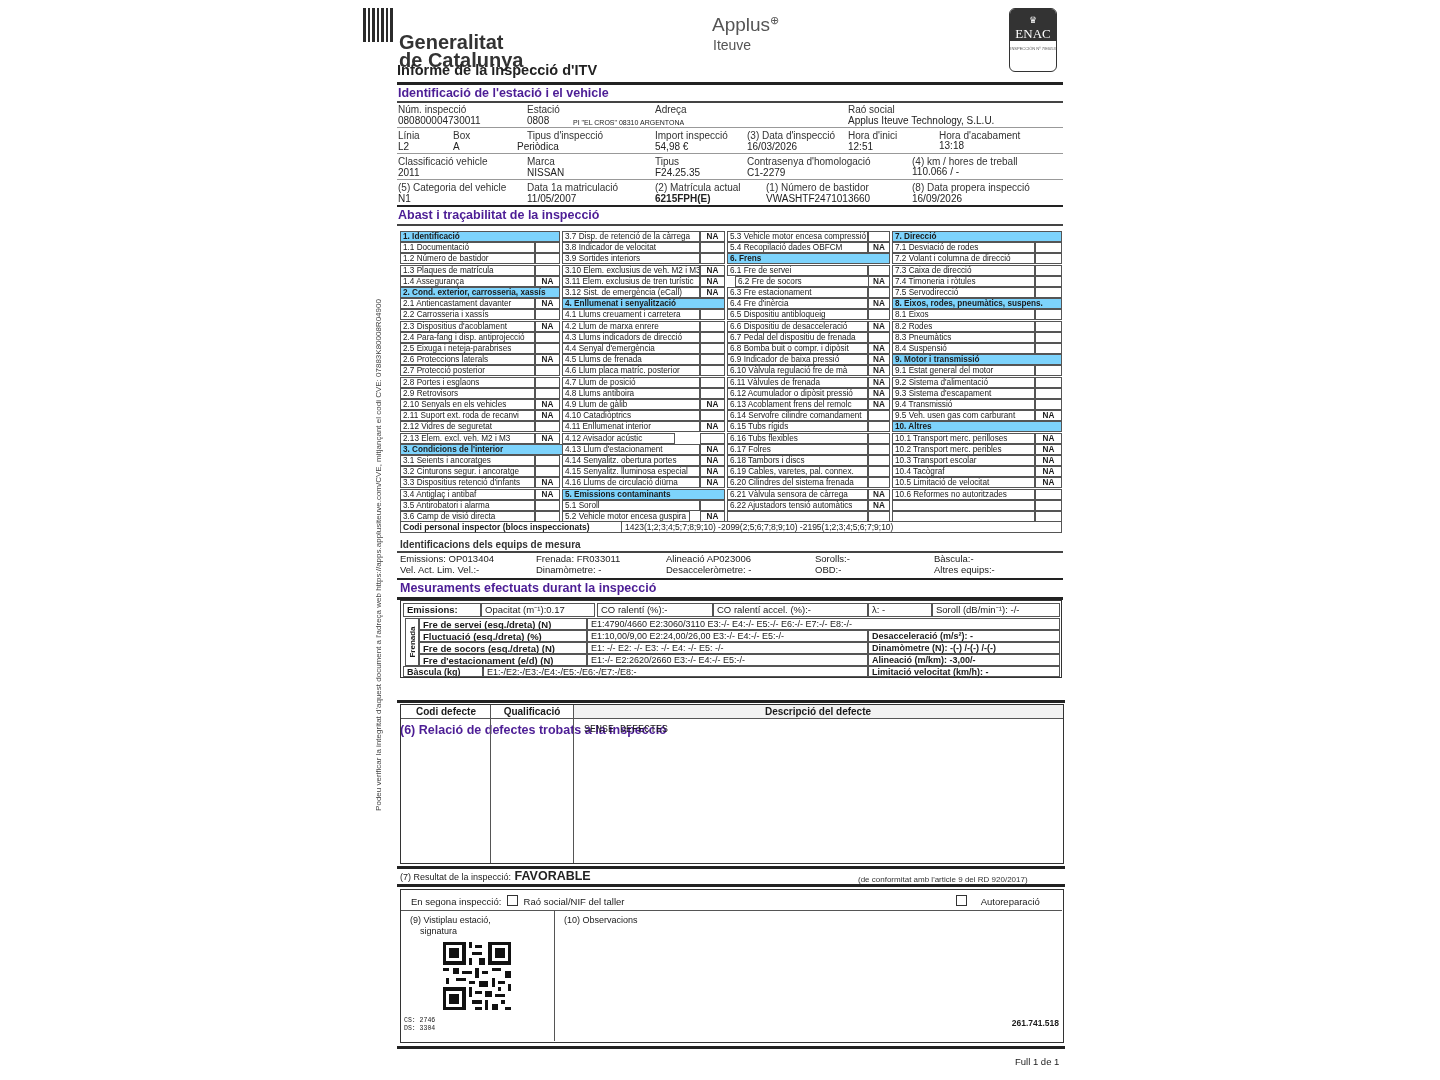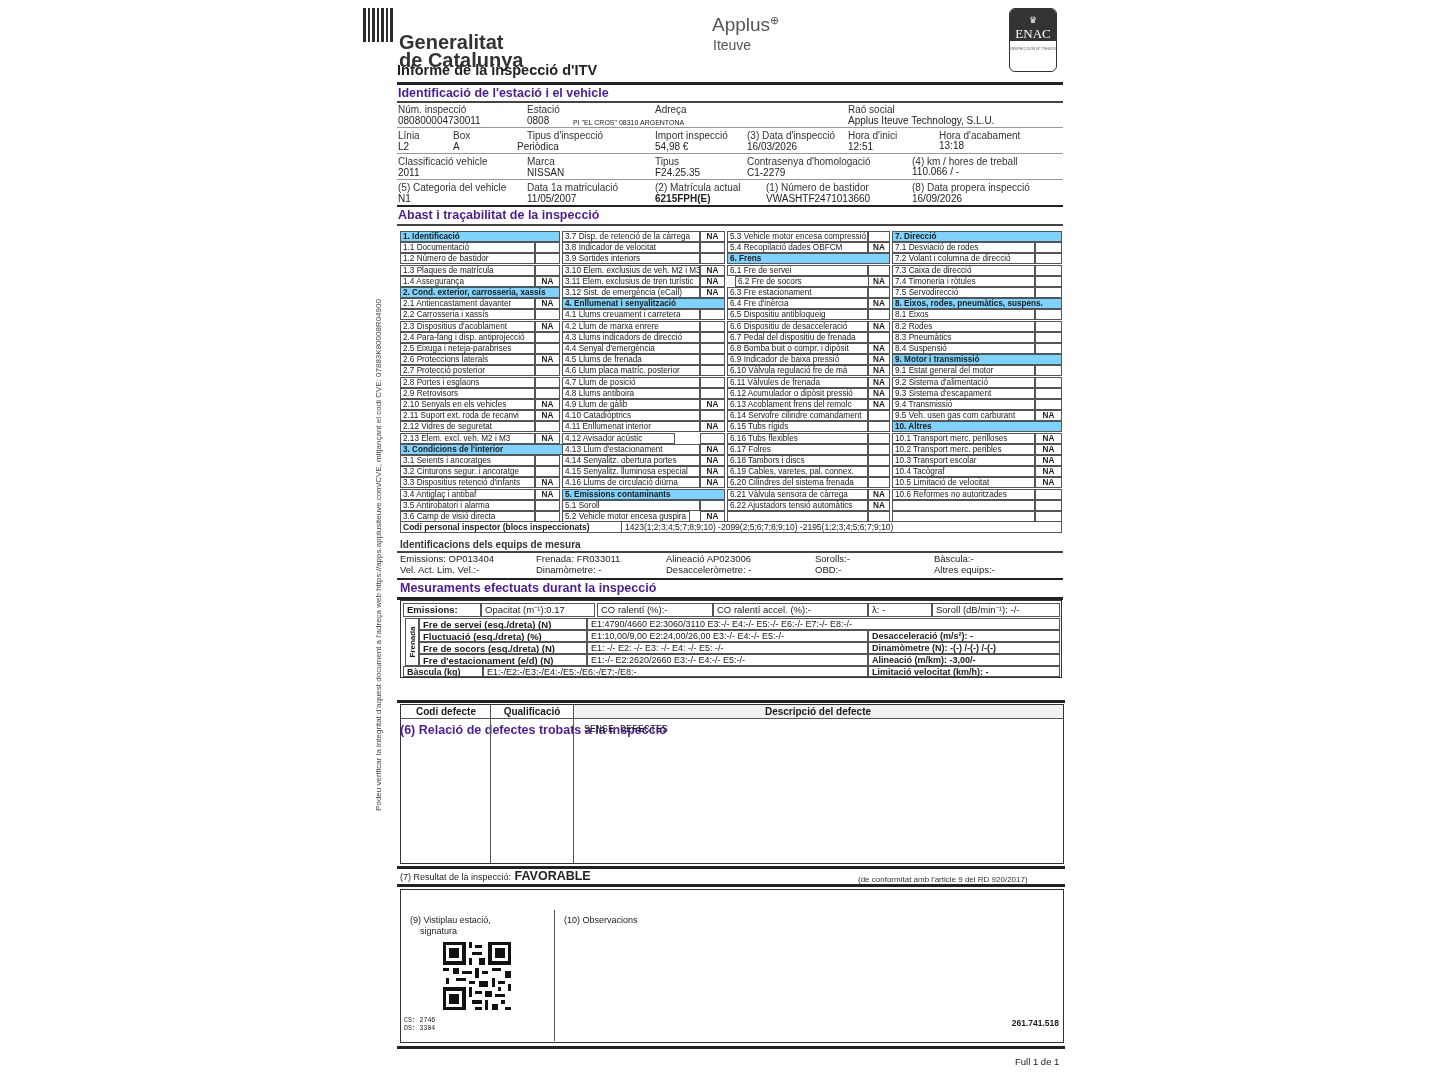--- a/index.html
+++ b/index.html
@@ -452,20 +452,31 @@
 <div class="abs rule-thick" style="left:397px;top:866px;width:668px;"></div>
 
 <div class="abs" style="left:400px;top:869px;font-size:12.5px;font-weight:bold;color:#222;">
   <span style="font-size:9px;font-weight:normal">(7) Resultat de la inspecció:</span>
   <span>FAVORABLE</span>
 </div>
 <div class="abs" style="left:858px;top:875px;font-size:8px;color:#333;">(de conformitat amb l'article 9 del RD 920/2017)</div>
 <div class="abs rule-thick" style="left:397px;top:884px;width:668px;"></div>
 
 <div class="abs bottom">
+  <div class="abs" style="left:0;top:0;width:661px;height:20px;border-bottom:1px solid #555;">
+    <span class="abs" style="left:10px;top:5px;font-size:9.5px;">
+      <span>En segona inspecció:</span>
+      <span class="chk"></span>
+      <span>Raó social/NIF del taller</span>
+    </span>
+    <span class="abs" style="left:552px;top:5px;font-size:9.5px;">
+      <span class="chk"></span>
+      <span style="margin-left:8px">Autoreparació</span>
+    </span>
+  </div>
   <div class="abs" style="left:153px;top:20px;width:1px;height:131px;background:#555;"></div>
   <div class="abs" style="left:9px;top:25px;font-size:9px;line-height:11px;">
     <div>(9) Vistiplau estació,</div>
     <div style="padding-left:10px">signatura</div>
   </div>
   <svg class="qr" viewBox="0 0 21 21" shape-rendering="crispEdges">
     <rect x="0" y="0" width="7" height="7" fill="#111"></rect>
       <rect x="1" y="1" width="5" height="5" fill="#fff"></rect>
       <rect x="2" y="2" width="3" height="3" fill="#111"></rect>
     <rect x="14" y="0" width="7" height="7" fill="#111"></rect>

